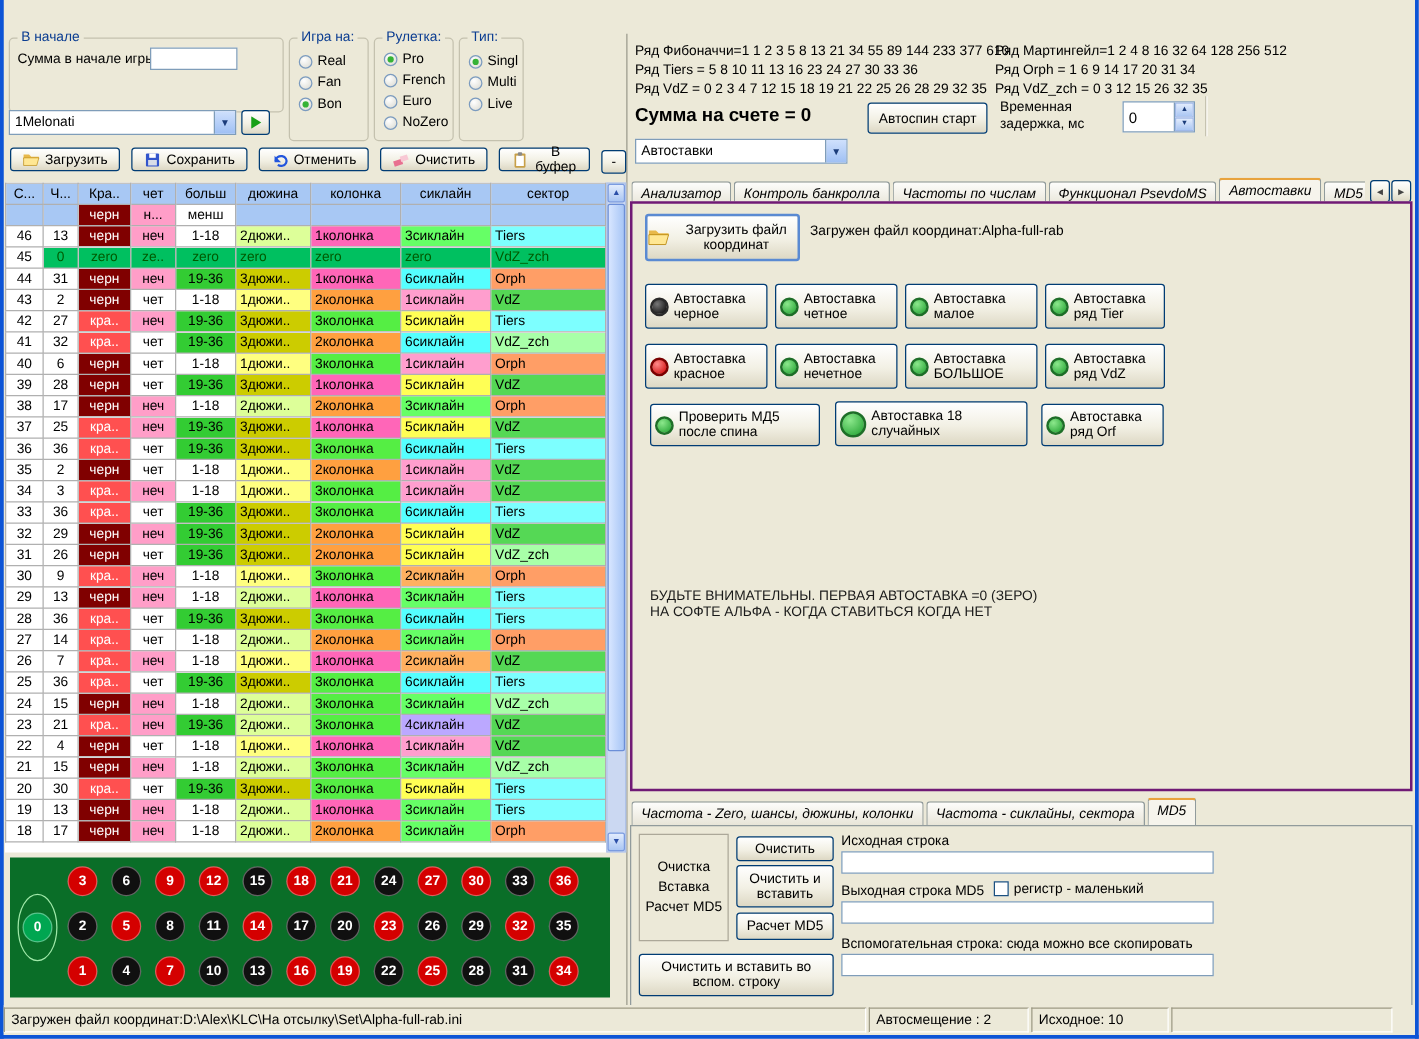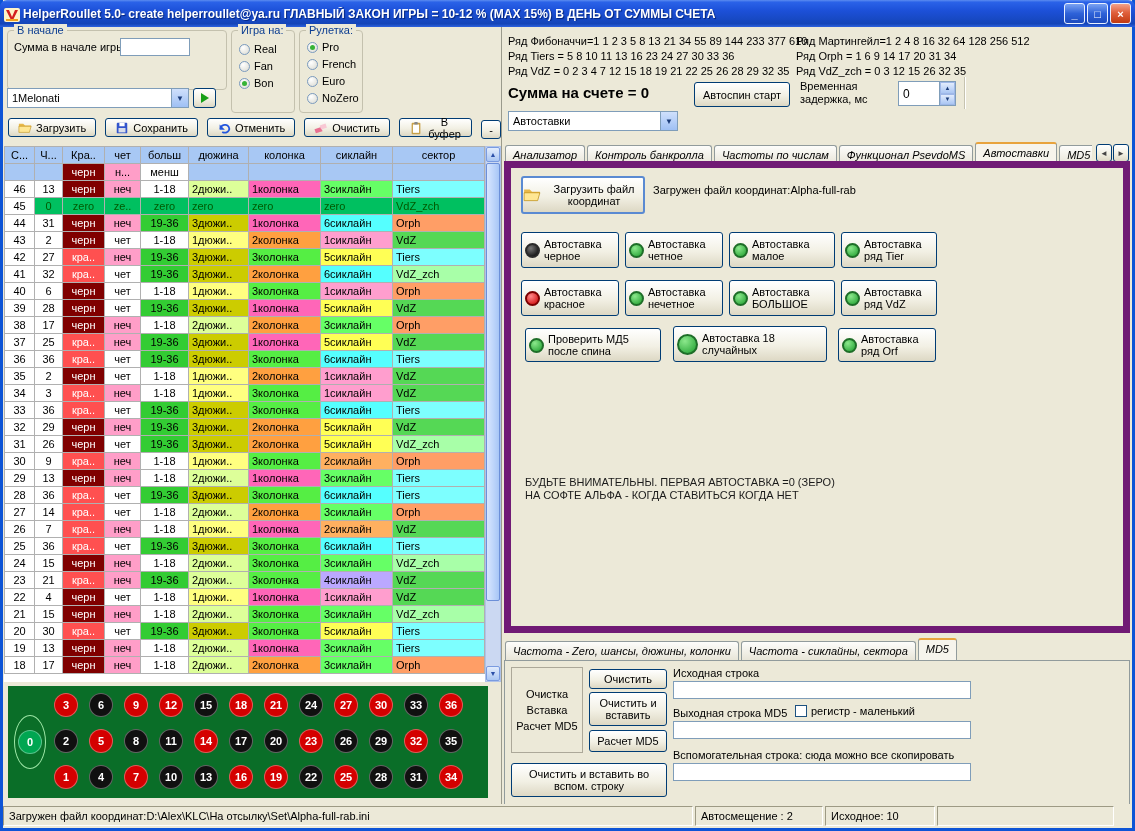--- a/index.html
+++ b/index.html
@@ -80,21 +80,21 @@
     font-size:6px; color:#1B3C7A; display:flex; align-items:center; justify-content:center; }
   .vgroove { position:absolute; left:462px; top:50px; width:2px; height:32px; border-left:1px solid #C6C3B0; border-right:1px solid #fff; }
 
   .tabstrip { position:absolute; display:flex; align-items:flex-end; height:22px; overflow:hidden; }
   .tab { padding:3px 7px 2px; border:1px solid #919B9C; border-bottom:none; border-radius:3px 3px 0 0;
     background:linear-gradient(180deg,#FDFDFB,#E8E5D8); margin-right:2px; white-space:nowrap; height:19px;font-style:italic; }
   .tab.active { background:#F6F4EC; height:22px; border-top:2px solid #E8A33D; font-weight:normal; }
   .tab-arrows { position:absolute; right:3px; top:117px; display:flex; gap:1px; }
   .tab-arrows .xp-btn { width:16px; height:18px; font-size:8px; color:#444; }
 
-  .tab-content { position:absolute; top:134px; left:2px; right:2px; height:472px; border:7px solid #701a75; background:#ECE9D8; }
+  .tab-content { position:absolute; top:134px; left:2px; right:2px; height:472px; border:2px solid #701a75; background:#ECE9D8; }
   .load-btn { position:absolute; left:10px; top:8px; width:124px; height:38px; border:2px solid #5A8AD2; line-height:12px; }
   .loaded-label { position:absolute; left:142px; top:16px; }
   .autobet-grid { position:absolute; left:10px; top:64px; display:grid; grid-template-columns:98px 98px 106px 96px; gap:12px 6px; }
   .bet-btn { height:36px; padding:0 3px; justify-content:flex-start; text-align:left; line-height:12px; }
   .bet-icon { width:15px; height:15px; border-radius:50%; flex:0 0 auto;
     border:2px solid #1E6E28; background:radial-gradient(circle at 35% 30%,#8CE88C,#1E9E2E); }
   .bet-icon.bi-black { border-color:#2A2A2A; background:radial-gradient(circle at 35% 30%,#777,#000); }
   .bet-icon.bi-red { border-color:#7A0000; background:radial-gradient(circle at 35% 30%,#FF8A8A,#CC0000); }
   .bet-icon.bi-large { width:21px; height:21px; }
   .warning { position:absolute; left:14px; top:308px; line-height:13px; color:#1A1A1A; }
@@ -114,35 +114,20 @@
   .statusbar { position:absolute; left:0; right:0; bottom:0; height:24px; background:#ECE9D8; display:flex; gap:2px; padding:2px 2px 2px 0; }
   .sb-panel { border:1px solid; border-color:#9D9A84 #FFFFFF #FFFFFF #9D9A84; display:flex; align-items:center;
     padding:0 5px; white-space:nowrap; overflow:hidden; }
   .sb-grip { width:14px; border:none; }
 </style>
 </head>
 <body>
 
 <div class="window">
 
-  <div class="titlebar">
-    <span class="icon16">
-      <svg viewBox="0 0 16 16" width="16" height="16">
-          <rect x="0" y="1" width="16" height="14" rx="2" fill="#FFF3C8"></rect>
-          <path d="M2 3 L7 13 L9 13 L14 3 L11 3 L8 10 L5 3 Z" fill="#D42020"></path>
-          <rect x="2" y="12" width="12" height="2" fill="#F0A020"></rect>
-        </svg>
-    </span>
-    <span class="title-text">HelperRoullet 5.0- create helperroullet@ya.ru ГЛАВНЫЙ ЗАКОН ИГРЫ = 10-12 % (MAX 15%) В ДЕНЬ ОТ СУММЫ СЧЕТА</span>
-    <div class="win-btns">
-      <div class="wbtn">_</div>
-      <div class="wbtn">□</div>
-      <div class="wbtn close">×</div>
-    </div>
-  </div>
 
   <div class="main">
 
     <div class="left-pane">
 
       <div class="grp" style="left:4px; top:3px; width:220px; height:60px;">
         <span class="grp-title">В начале</span>
         <span style="position:absolute; left:6px; top:10px;">Сумма в начале игры</span>
         <input class="tinput" style="position: absolute; left: 112px; top: 7px; width: 70px;" value="">
       </div>
@@ -175,20 +160,37 @@
               <span class="radio"></span>
               <span>French</span>
             </div>
             <div class="radio-row">
               <span class="radio"></span>
               <span>Euro</span>
             </div>
             <div class="radio-row">
               <span class="radio"></span>
               <span>NoZero</span>
+            </div>
+          </div>
+      </div>
+      <div class="grp" style="left:364px; top:3px; width:52px; height:83px;">
+        <span class="grp-title">Тип:</span>
+        <div style="padding-top:8px;">
+            <div class="radio-row">
+              <span class="radio sel"></span>
+              <span>Singl</span>
+            </div>
+            <div class="radio-row">
+              <span class="radio"></span>
+              <span>Multi</span>
+            </div>
+            <div class="radio-row">
+              <span class="radio"></span>
+              <span>Live</span>
             </div>
           </div>
       </div>
 
       <div class="combo" style="left:4px; top:61px; width:182px;">
         <span class="cval">1Melonati</span>
         <span class="carrow">▼</span>
       </div>
       <div class="xp-btn" style="position:absolute; left:190px; top:61px; width:23px; height:20px;">
         <span class="icon16" style="width:10px;height:10px;"><svg viewBox="0 0 10 10" width="10" height="10">

